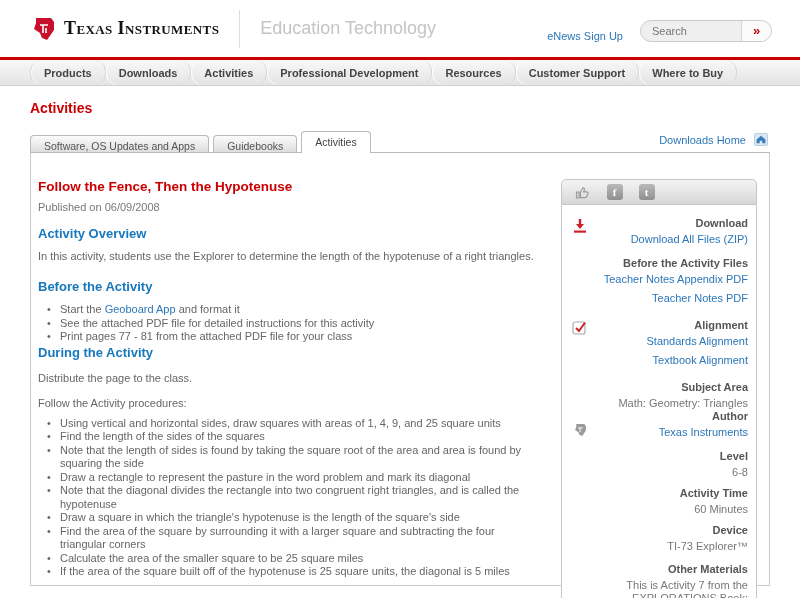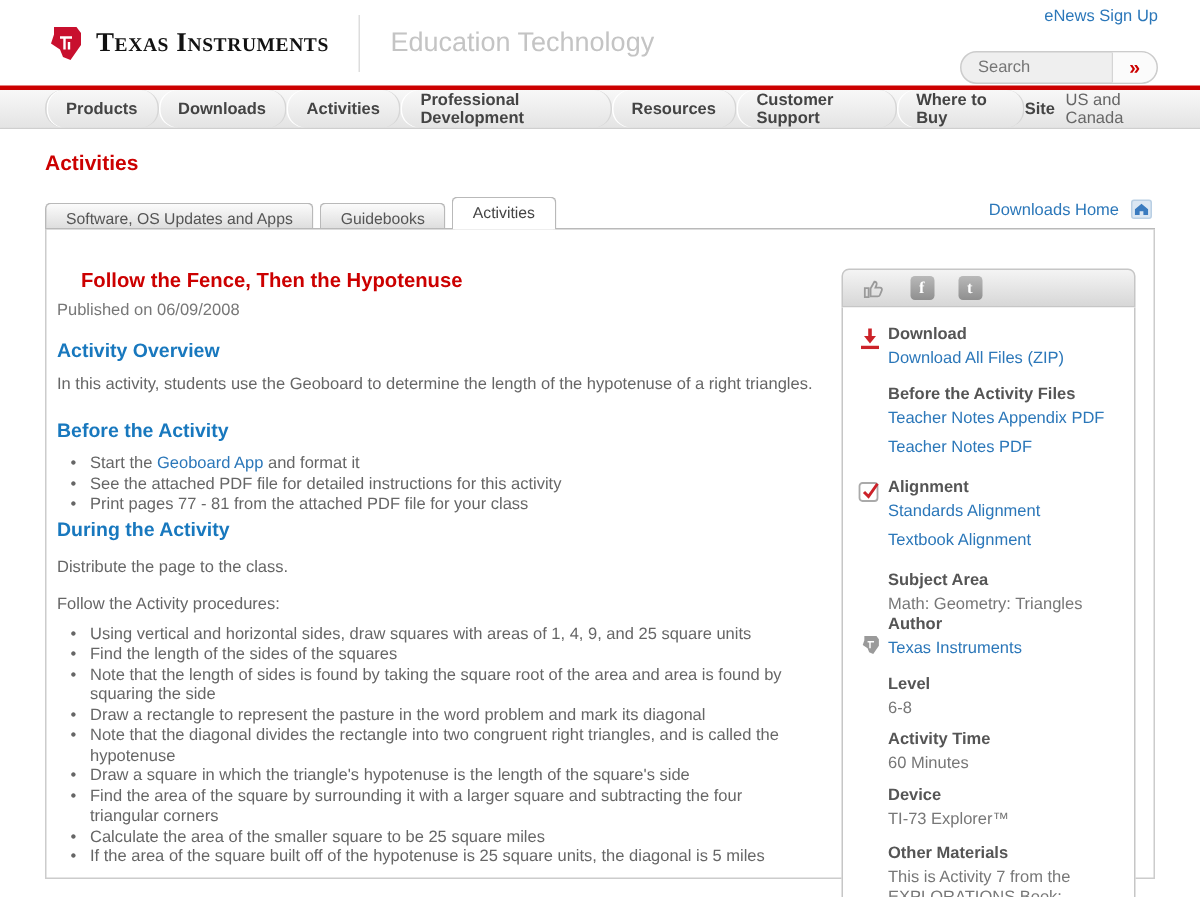--- a/index.html
+++ b/index.html
@@ -10,21 +10,21 @@
   }
   a { text-decoration:none; cursor:pointer; }
 
   
   .header { height:57px; display:flex; align-items:center; justify-content:space-between; padding:0 28px 0 30px; background:#fff; }
   .header-left { display:flex; align-items:center; }
   .ti-bug { width:26px; height:26px; margin-right:8px; flex:0 0 auto; }
   .brand-name { font-family:"Liberation Serif", serif; font-weight:bold; font-variant:small-caps; font-size:18px; letter-spacing:0.4px; color:#111; }
   .header-divider { width:1px; height:38px; background:#ddd; margin:0 20px; }
   .tagline { color:#c4c4c4; font-size:18px; }
-  .header-right { display:flex; flex-direction:column; align-items:flex-end; gap:17px; padding-top:4px; }
+  .header-right { display:flex; flex-direction:row; align-items:flex-end; gap:17px; padding-top:4px; }
   .enews { color:#2b77b9; font-size:11px; }
   .search-box { display:flex; align-items:center; width:132px; height:22px; border:1px solid #ccc; border-radius:12px; background:#efefef; overflow:hidden;justify-content:space-between; }
   .search-input { flex:1; min-width:0; border:none; outline:none; background:transparent; font-size:11px; color:#888; padding:0 0 0 11px; font-family:"Liberation Sans",sans-serif; }
   .search-btn { width:30px; height:22px; border:none; border-left:1px solid #d5d5d5; background:#fbfbfb; color:#c00; font-weight:bold; font-size:13px; cursor:pointer; border-radius:0 12px 12px 0; line-height:20px; }
 
   .red-bar { height:3px; background:#cc0000; }
 
   
   .nav { height:26px; background:linear-gradient(#f8f8f8,#e4e4e4); border-bottom:1px solid #cfcfcf; display:flex; align-items:stretch; font-size:11px; padding-left:30px; }
   .nav-item { display:flex; align-items:center; padding:0 13px; font-weight:bold; color:#444; border-right:1px solid #d6d6d6; box-shadow:inset 1px 0 0 #fff; cursor:pointer;border-radius:12px; }
@@ -37,41 +37,41 @@
   .page-heading { color:#c00; font-size:14px; font-weight:bold; margin:14px 0 14px 30px; }
   .tab-row { margin:0 30px; position:relative; display:flex; align-items:flex-end; border-bottom:1px solid #b9b9b9; height:23px; }
   .tab { font-size:10.5px; color:#555; background:linear-gradient(#fbfbfb,#dedede); border:1px solid #b9b9b9; border-bottom:none; border-radius:4px 4px 0 0; padding:4px 13px 0; margin-right:4px; cursor:pointer; white-space:nowrap; }
   .tab.active { background:#fff; color:#444; margin-bottom:-1px; padding-bottom:5px; z-index:2; }
   .downloads-home { position:absolute; right:2px; bottom:6px; display:flex; align-items:center; gap:8px; font-size:11px; color:#2b77b9; }
   .home-ico { width:14px; height:13px; background:#dbe7f3; border:1px solid #b9cfe4; border-radius:2px; display:inline-flex; align-items:center; justify-content:center; }
 
   
   .content-box { margin:0 30px; border:1px solid #ccc; border-top:none; height:433px; display:flex; padding:0 12px 0 7px; }
   .main-col { flex:1; padding-right:18px; font-size:11px; }
-  .article-title { color:#c00; font-size:13.5px; font-weight:bold; margin:26px 16px 7px; }
+  .article-title { color:#c00; font-size:13.5px; font-weight:bold; margin:26px 0 7px; }
   .published { font-size:11px; color:#777; margin:0 0 13px; }
   .sec-h { color:#1878be; font-size:13px; font-weight:bold; margin:0; }
   .h-overview { margin-bottom:9px; }
   .p-overview { margin:0 0 17px; }
   .h-before { margin-bottom:9px; }
   .blist { list-style:none; margin:0; padding:0; }
   .blist li { position:relative; padding-left:22px; line-height:13.5px; color:#666; }
   .blist li::before { content:"•"; position:absolute; left:9px; color:#666; }
   .h-during { margin-top:1px; }
   .p-distribute { margin:12px 0 13px; }
   .p-procedures { margin:13px 0 8px; }
   .inline-link { color:#2b77b9; }
 
   
   .sidebar { width:196px; flex:0 0 196px; padding-top:26px; font-size:11px; }
   .social-bar { background:linear-gradient(#f4f4f4,#d7d7d7); border:1px solid #c6c6c6; border-radius:5px 5px 0 0; height:26px; display:flex; align-items:center; gap:15px; padding:0 12px; }
   .social-btn { width:17px; height:17px; border:none; padding:0; background:transparent; cursor:pointer; display:flex; align-items:center; justify-content:center; }
   .sq-ico { width:16px; height:16px; border-radius:3px; background:linear-gradient(#b9b9b9,#8f8f8f); color:#fff; font-weight:bold; font-size:11px; display:flex; align-items:center; justify-content:center; font-family:"Liberation Serif",serif; }
   .info-box { border:1px solid #c6c6c6; border-top:none; background:#fff; padding:12px 8px 14px 6px; }
-  .sb-row { display:flex; margin-bottom:11px; }
+  .sb-row { display:flex; margin-bottom:11px;text-align:right; }
   .sb-ico { width:24px; flex:0 0 24px; display:flex; justify-content:center; padding-top:1px; }
   .sb-body { flex:1; }
   .sb-title { font-weight:bold; color:#555; margin-bottom:4px; }
   .sb-link { display:block; color:#2b77b9; margin:4px 0; }
   .sb-val { color:#777; line-height:13px; }
 </style>
 </head>
 <body>
 
 <div class="header">
@@ -96,24 +96,20 @@
 <div class="red-bar"></div>
 
 <div class="nav">
   <div class="nav-item">Products</div>
   <div class="nav-item">Downloads</div>
   <div class="nav-item">Activities</div>
   <div class="nav-item">Professional Development</div>
   <div class="nav-item">Resources</div>
   <div class="nav-item">Customer Support</div>
   <div class="nav-item">Where to Buy</div>
-  <div class="nav-site">
-    <span class="site-label">Site</span>
-    <span class="site-value">US and Canada</span>
-  </div>
 </div>
 
 <div class="page-heading">Activities</div>
 
 <div class="tab-row">
   <div class="tab">Software, OS Updates and Apps</div>
   <div class="tab">Guidebooks</div>
   <div class="tab active">Activities</div>
   <a class="downloads-home">
     <span>Downloads Home</span>
@@ -125,21 +121,21 @@
   </a>
 </div>
 
 <div class="content-box">
 
   <div class="main-col">
     <div class="article-title">Follow the Fence, Then the Hypotenuse</div>
     <div class="published">Published on 06/09/2008</div>
 
     <div class="sec-h h-overview">Activity Overview</div>
-    <p class="p-overview">In this activity, students use the Geoboard to determine the length of the hypotenuse of a right triangles.</p>
+    <p class="p-overview">In this activity, students use the Explorer to determine the length of the hypotenuse of a right triangles.</p>
 
     <div class="sec-h h-before">Before the Activity</div>
     <ul class="blist">
       <li>
         <span>Start the </span><a class="inline-link">Geoboard App</a><span> and format it</span>
       </li>
       <li>See the attached PDF file for detailed instructions for this activity</li>
       <li>Print pages 77 - 81 from the attached PDF file for your class</li>
     </ul>
 

